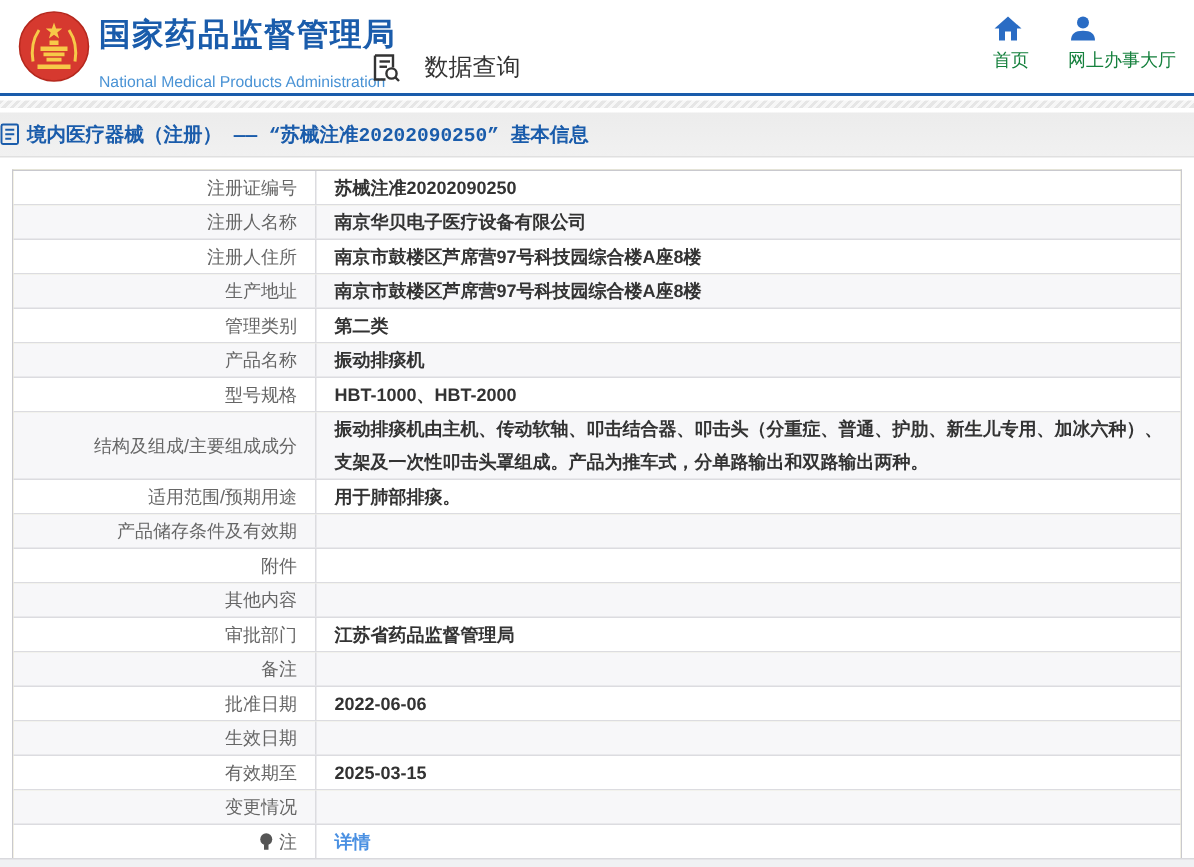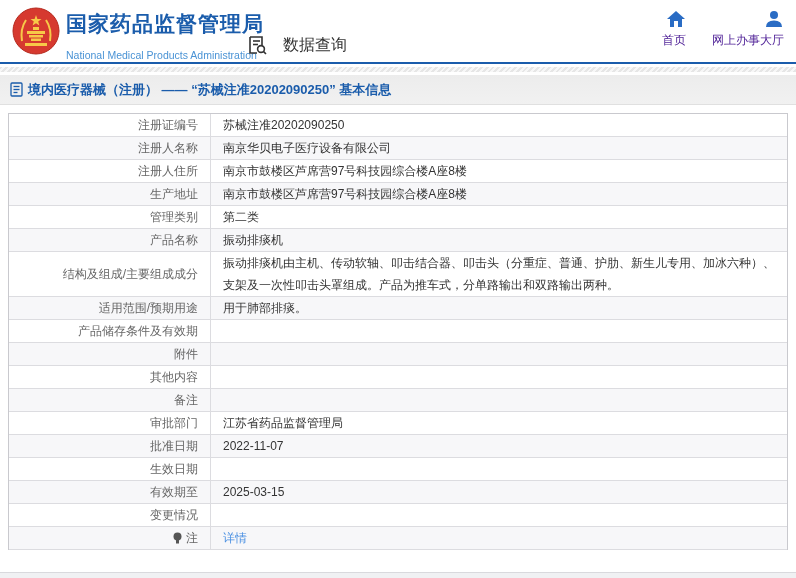--- a/index.html
+++ b/index.html
@@ -10,43 +10,43 @@
   
   .site-header { position:absolute; top:0; left:0; width:796px; height:64px;
     background:#fff; border-bottom:2px solid #1a5cab; }
   .logo { position:absolute; left:12px; top:7px; width:48px; height:48px; }
   .org { position:absolute; left:66px; top:11px; }
   .org-cn { font-size:21px; font-weight:bold; color:#1a5cab; letter-spacing:1px; line-height:26px; }
   .org-en { font-size:10.5px; color:#4a93d5; line-height:15px; margin-top:11px; }
   .menu-item { position:absolute; left:246px; top:34px; display:flex; align-items:center; gap:15px;
     color:#333; font-size:16px; cursor:pointer; }
   .top-nav { position:absolute; right:12px; top:10px; display:flex; gap:26px; }
-  .nav-item { display:flex; flex-direction:column; align-items:flex-end; gap:4px;
-    font-size:12px; color:#4c1d95; text-decoration:none; cursor:pointer; }
+  .nav-item { display:flex; flex-direction:column; align-items:flex-start; gap:4px;
+    font-size:12px; color:#15803d; text-decoration:none; cursor:pointer; }
 
   
   .hatch { position:absolute; top:67px; left:0; width:796px; height:5px;
     background:repeating-linear-gradient(135deg,#e6e6e6 0 2px,#f7f7f7 2px 4px); }
 
   
   .breadcrumb { position:absolute; top:75px; left:0; width:796px; height:30px;
     background:linear-gradient(#ececec,#f1f1f1); border-bottom:1px solid #e0e0e0;
-    display:flex; align-items:center; padding-left:10px; gap:5px;
-    color:#1a5cab; font-size:13px; font-weight:bold; }
+    display:flex; align-items:center; gap:5px;
+    color:#1a5cab; font-size:13px; font-weight:bold;font-family:Liberation Mono, monospace; }
 
   
   .info-table { position:absolute; top:113px; left:8px; width:780px;
     border:1px solid #c9c9ce; border-bottom:none; background:#fef9c3; }
   .row { display:flex; border-bottom:1px solid #dcdce0; min-height:23px; background:#fff; }
   .row:nth-child(even) { background:#f7f7f9; }
   .cell { line-height:22px; font-size:12px; }
   .cell.label { width:202px; flex:0 0 202px; text-align:right; padding-right:12px;
     color:#666; border-right:1px solid #dcdce0;
     display:flex; justify-content:flex-end; align-items:center; gap:3px; }
-  .cell.value { flex:1; padding:0 12px; color:#333; }
+  .cell.value { flex:1; padding:0 12px; color:#333;font-weight:bold; }
   .cell.value a { color:#4a90e2; text-decoration:none; }
   .lbl-icon { display:inline-flex; align-items:center; }
 
   
   .footer-strip { position:absolute; top:572px; left:0; width:796px; height:6px;
     background:#f0f1f3; border-top:1px solid #d9d9dd; }
 </style>
 </head>
 <body>
 
@@ -163,20 +163,27 @@
     </div>
 
     <div class="row">
       <div class="cell label">
 
         <span class="lbl-text">产品名称</span>
       </div>
       <div class="cell value"><span>振动排痰机</span></div>
     </div>
 
+    <div class="row">
+      <div class="cell label">
+
+        <span class="lbl-text">型号规格</span>
+      </div>
+      <div class="cell value"><span>HBT-1000、HBT-2000</span></div>
+    </div>
 
     <div class="row">
       <div class="cell label">
 
         <span class="lbl-text">结构及组成/主要组成成分</span>
       </div>
       <div class="cell value"><span>振动排痰机由主机、传动软轴、叩击结合器、叩击头（分重症、普通、护肋、新生儿专用、加冰六种）、支架及一次性叩击头罩组成。产品为推车式，分单路输出和双路输出两种。</span></div>
     </div>
 
     <div class="row">
@@ -207,39 +214,39 @@
       <div class="cell label">
 
         <span class="lbl-text">其他内容</span>
       </div>
       <div class="cell value"><span></span></div>
     </div>
 
     <div class="row">
       <div class="cell label">
 
+        <span class="lbl-text">审批部门</span>
+      </div>
+      <div class="cell value"><span>江苏省药品监督管理局</span></div>
+    </div>
+
+    <div class="row">
+      <div class="cell label">
+
         <span class="lbl-text">备注</span>
       </div>
       <div class="cell value"><span></span></div>
     </div>
 
     <div class="row">
       <div class="cell label">
 
-        <span class="lbl-text">审批部门</span>
-      </div>
-      <div class="cell value"><span>江苏省药品监督管理局</span></div>
-    </div>
-
-    <div class="row">
-      <div class="cell label">
-
         <span class="lbl-text">批准日期</span>
       </div>
-      <div class="cell value"><span>2022-11-07</span></div>
+      <div class="cell value"><span>2022-06-06</span></div>
     </div>
 
     <div class="row">
       <div class="cell label">
 
         <span class="lbl-text">生效日期</span>
       </div>
       <div class="cell value"><span></span></div>
     </div>
 

